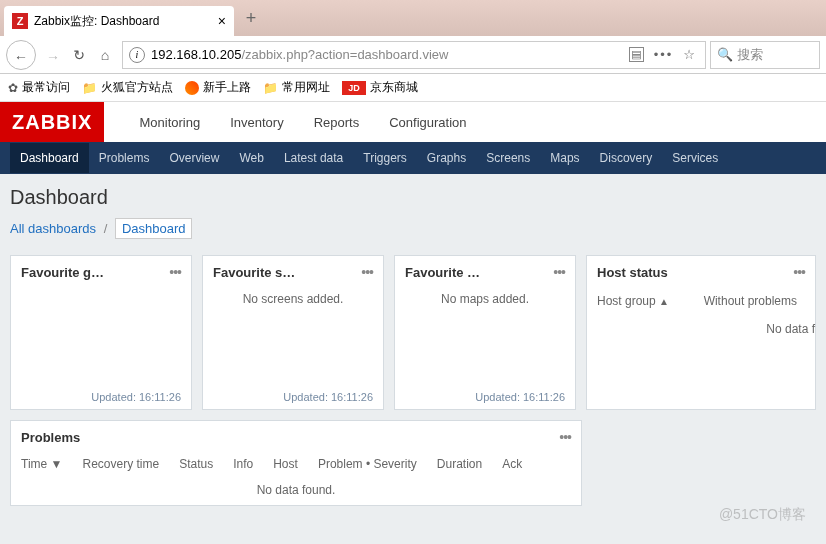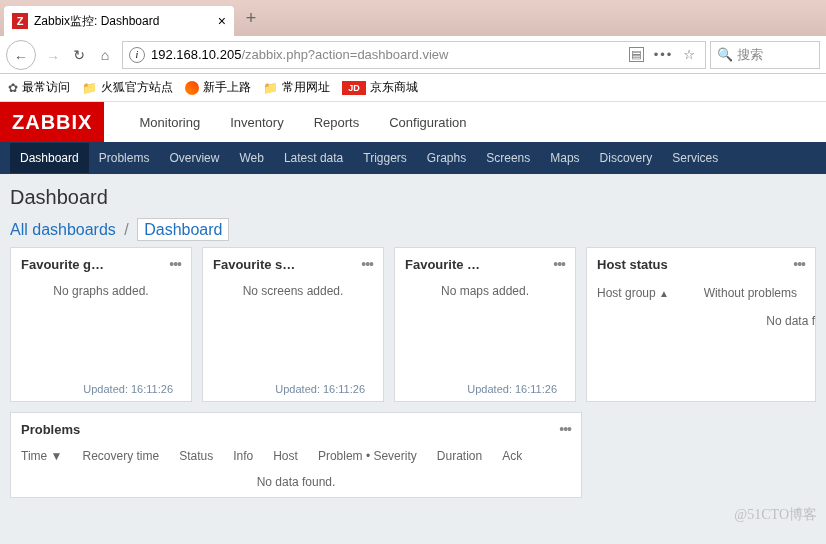--- a/index.html
+++ b/index.html
@@ -34,47 +34,47 @@
 .zabbix-logo { background: #d40000; color: #fff; height: 40px; padding: 0 12px; display: flex; align-items: center; font-size: 20px; font-weight: bold; letter-spacing: 1px; font-family: Arial; }
 .main-nav { display: flex; gap: 0; margin-left: 20px; }
 .main-nav-item { padding: 12px 15px; font-size: 13px; color: #444; cursor: pointer; }
 
 .sub-nav { height: 32px; background: #1e3a5f; display: flex; align-items: center; padding: 0 10px; }
 .sub-nav-item { color: #cdd6e0; padding: 8px 10px; font-size: 12px; cursor: pointer; }
 .sub-nav-item.active { background: #0f2540; color: #fff; }
 
 .page-body { padding: 12px 10px; background: #ebeef0; height: calc(100% - 174px); overflow: hidden; }
 .page-title { font-size: 20px; color: #333; margin-bottom: 12px; }
-.breadcrumb { font-size: 16px; color: #2170c0; margin-bottom: 8px; }
+.breadcrumb { font-size: 13px; color: #2170c0; margin-bottom: 19px; }
 .breadcrumb .sep { color: #888; margin: 0 4px; }
 .breadcrumb .current { border: 1px solid #ccc; background: #fff; padding: 2px 6px; }
 
 .widgets { display: flex; gap: 10px; }
 .widget { background: #fff; border: 1px solid #d5dbe0; position: relative; }
 .widget-header { padding: 8px 10px; display: flex; align-items: center; }
 .widget-title { font-size: 13px; font-weight: bold; color: #333; white-space: nowrap; overflow: hidden; text-overflow: ellipsis; flex: 1; }
 .widget-menu { color: #888; font-size: 14px; letter-spacing: -1px; cursor: pointer; }
 .widget-body { padding: 4px 10px; font-size: 12px; color: #666; text-align: center; }
-.widget-footer { padding: 6px 18px; font-size: 11px; color: #768ba3; text-align: right; }
+.widget-footer { padding: 6px 10px; font-size: 11px; color: #768ba3; text-align: right; }
 
 .fav-widget { width: 184px; height: 155px; display: flex; flex-direction: column; }
 .fav-widget .widget-footer { margin-top: auto; }
 
 .host-widget { flex: 1; min-width: 230px; }
 .host-cols { display: flex; font-size: 12px; color: #666; padding: 6px 10px; }
 .host-col { flex: 1; }
 .host-col:last-child { text-align: right; padding-right: 8px; }
 .sort-ind { font-size: 10px; }
 .no-data { text-align: right; padding: 8px 0 8px 10px; font-size: 12px; color: #666; }
 
 .problems-widget { width: 572px; margin-top: 10px; }
 .problems-cols { display: flex; gap: 20px; font-size: 12px; color: #666; padding: 4px 10px; text-align: left; }
 .problems-widget .widget-body { text-align: center; padding: 8px; }
 
-.watermark { position: absolute; right: 9px; bottom: 20px; color: rgba(120,120,120,0.4); font-size: 14px; font-family: Liberation Serif, serif; }
+.watermark { position: absolute; right: 20px; bottom: 20px; color: rgba(120,120,120,0.4); font-size: 14px; }
 </style>
 </head>
 <body>
 
 <div class="tab-bar">
   <div class="tab">
     <span class="tab-favicon">Z</span>
     <span>Zabbix监控: Dashboard</span>
     <span class="tab-close">×</span>
   </div>
@@ -156,21 +156,20 @@
     <span class="sep">/</span>
     <span class="current">Dashboard</span>
   </div>
 
   <div class="widgets">
     <div class="widget fav-widget">
       <div class="widget-header">
           <span class="widget-title">Favourite g…</span>
           <span class="widget-menu">•••</span>
         </div>
-      <div class="widget-body">No graphs added.</div>
       <div class="widget-footer">Updated: 16:11:26</div>
     </div>
     <div class="widget fav-widget">
       <div class="widget-header">
           <span class="widget-title">Favourite s…</span>
           <span class="widget-menu">•••</span>
         </div>
       <div class="widget-body">No screens added.</div>
       <div class="widget-footer">Updated: 16:11:26</div>
     </div>

